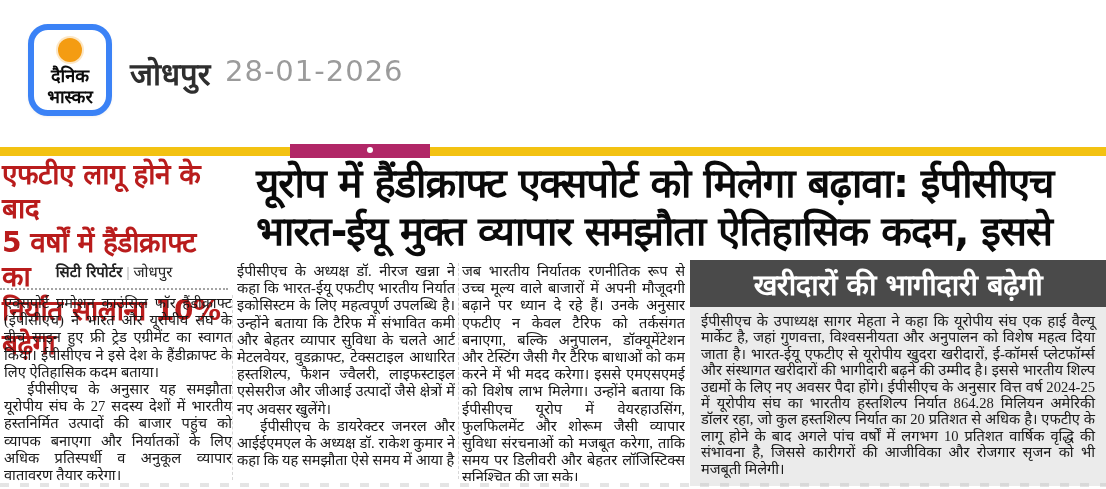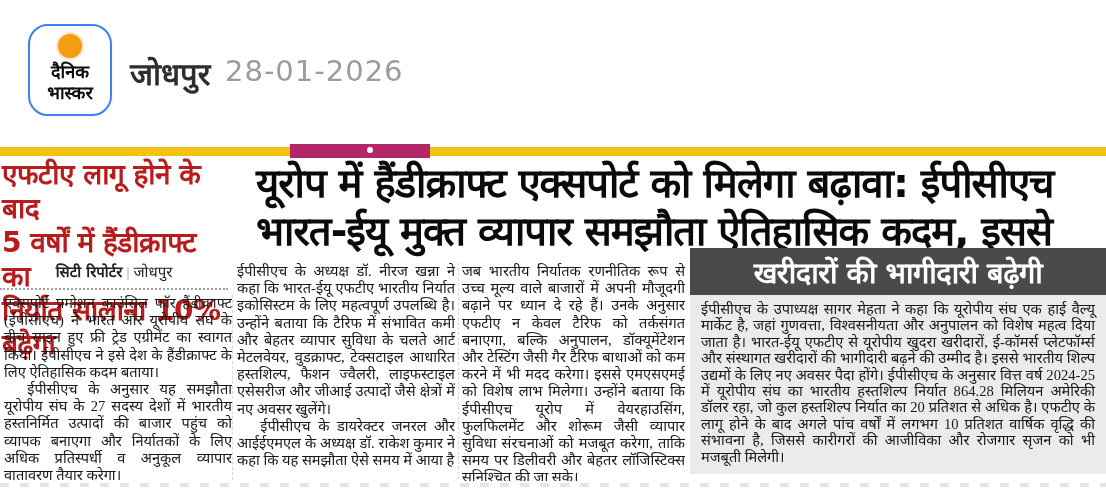--- a/index.html
+++ b/index.html
@@ -7,21 +7,21 @@
     position:relative;
     width:1106px;height:489px;
     background:#ffffff;
     overflow:hidden;
     font-family:"Liberation Serif","DejaVu Serif",serif;
     color:#1c1c1c;
   }
   
   .logo-card{
     position:absolute;left:28px;top:24px;width:84px;height:92px;
-    background:#ffffff;border:2px solid #3b82f6;border-radius:20px;
+    background:#ffffff;border:6px solid #3b82f6;border-radius:20px;
     box-shadow:0 1px 3px rgba(0,0,0,.06);
     display:flex;flex-direction:column;align-items:center;justify-content:flex-start;
     padding-top:8px;box-sizing:border-box;
   }
   .logo-sun{
     width:24px;height:24px;border-radius:50%;
     background:#F49C12;
     box-shadow:0 0 0 2px rgba(244,156,18,.25);
     margin-bottom:3px;
   }
@@ -74,21 +74,21 @@
     font-family:"DejaVu Sans",sans-serif;
     font-weight:800;font-size:40px;line-height:48px;color:#0a0a0a;
     letter-spacing:-1px;
   }
   .colA{left:237px;top:263px;width:218px;height:218px;overflow:hidden;}
   .colB{left:462px;top:263px;width:223px;height:218px;overflow:hidden;}
   .col-rule{position:absolute;width:0;border-left:1px dashed #d7d7d7;}
   .rule1{left:232px;top:295px;height:185px;}
   .rule2{left:458px;top:263px;height:216px;}
   
-  .panel{position:absolute;left:690px;top:248px;width:416px;}
+  .panel{position:absolute;left:690px;top:260px;width:416px;}
   .panel-header{
     height:47px;background:#4a4a4a;
     display:flex;align-items:center;justify-content:center;
   }
   .panel-title{
     font-family:"DejaVu Sans",sans-serif;
     font-weight:800;font-size:29px;color:#ffffff;letter-spacing:-.5px;
   }
   .panel-body{
     background:#ebebeb;

